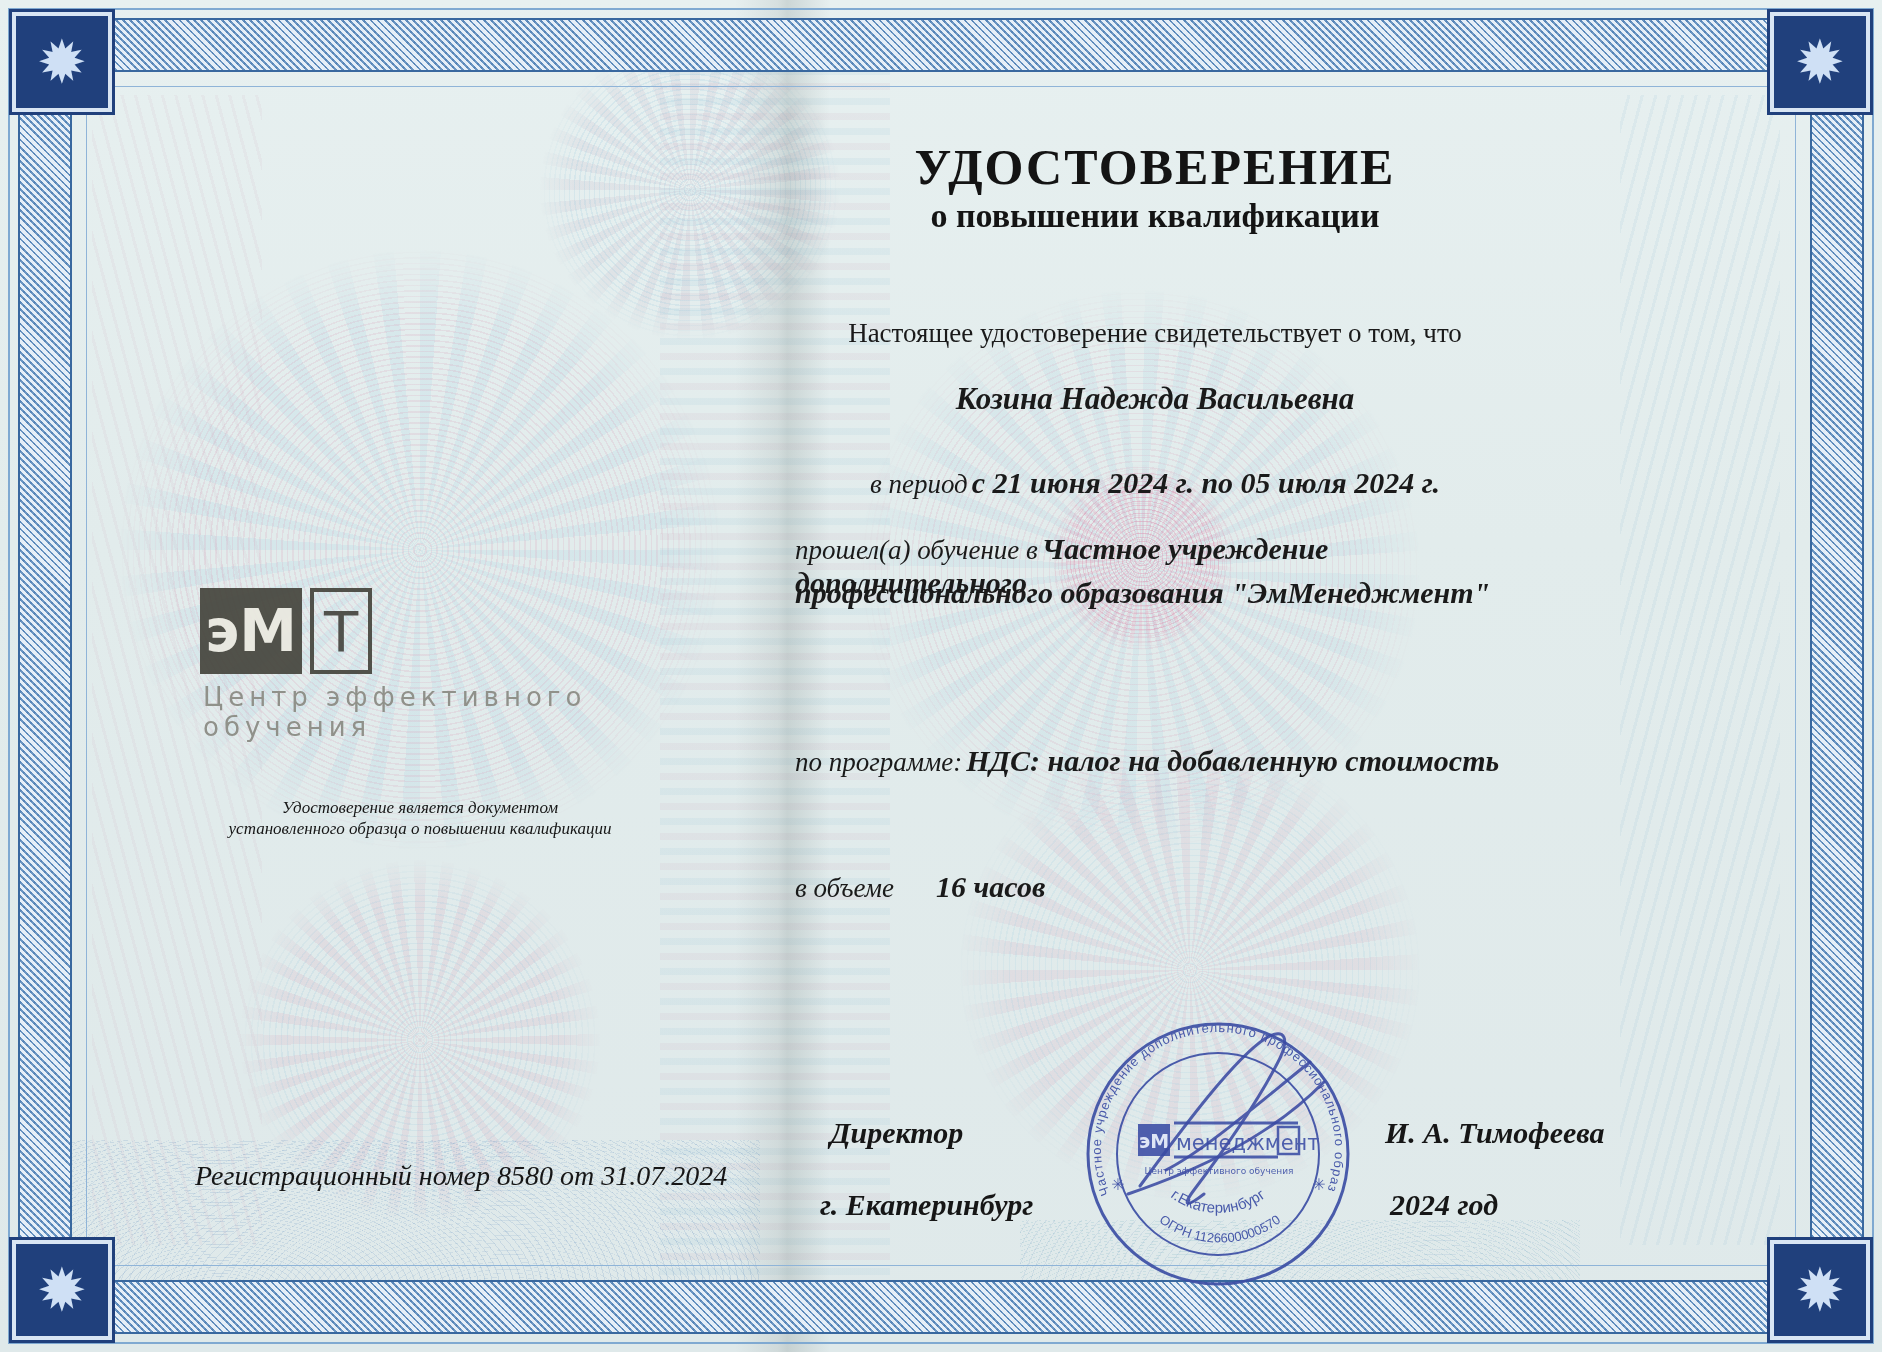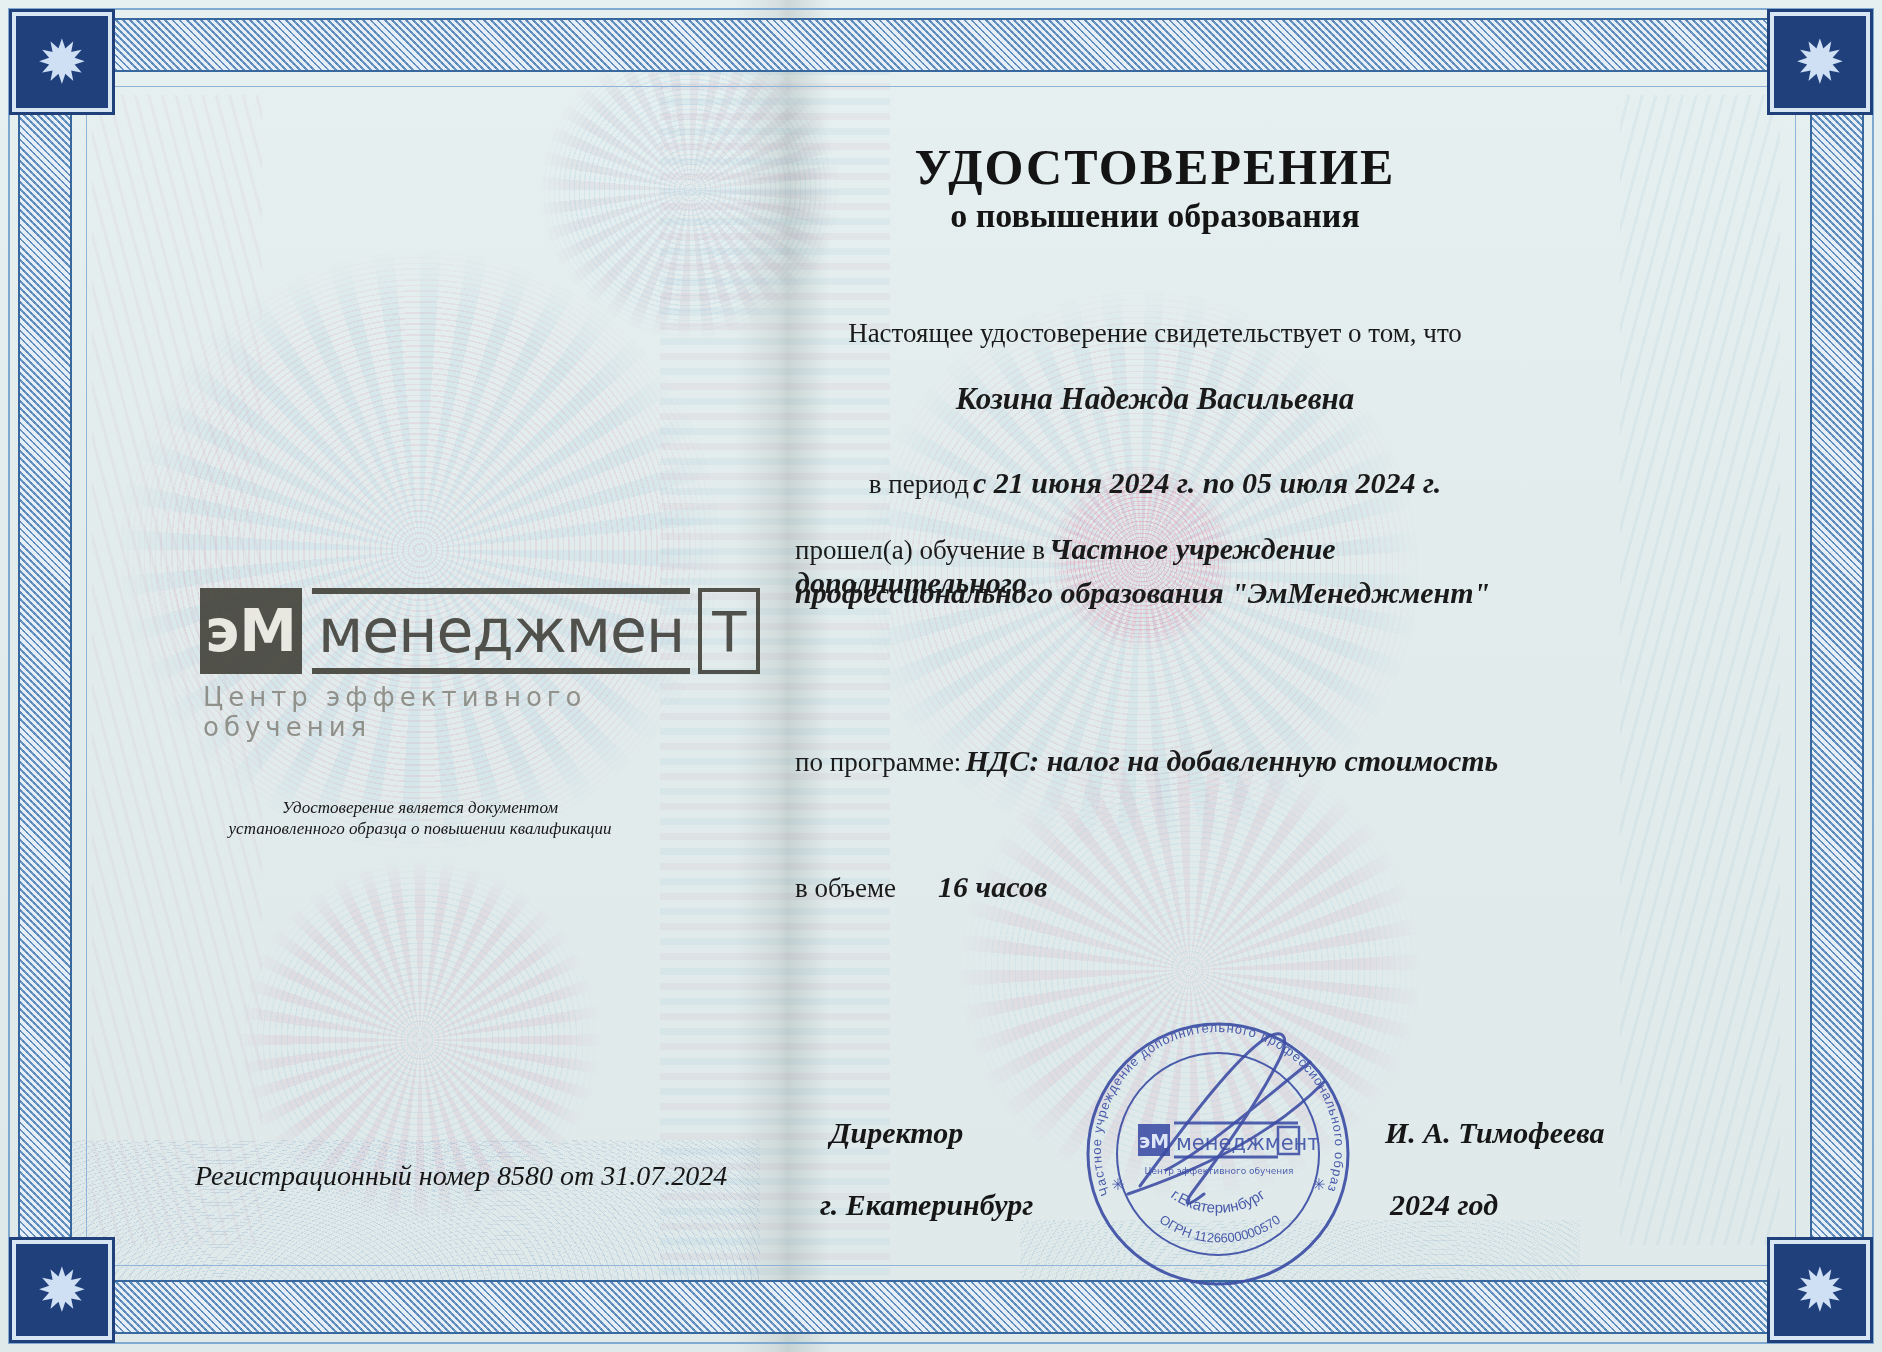--- a/index.html
+++ b/index.html
@@ -92,21 +92,21 @@
   .r-line{position:absolute;left:0;width:100%;}
   .r-title{top:138px;text-align:center;font-weight:700;font-size:50px;letter-spacing:2px;color:#141414;}
   .r-sub{top:197px;text-align:center;font-weight:700;font-size:34px;color:#141414;}
   .r-statement{top:318px;text-align:center;font-size:27px;}
   .r-name{top:381px;text-align:center;font-weight:700;font-style:italic;font-size:31px;}
   .r-period{top:466px;text-align:center;}
   .r-train1{top:532px;text-align:left;}
   .r-train2{top:576px;text-align:left;}
   .r-program{top:744px;text-align:left;}
   .r-volume{top:870px;text-align:left;}
-  .lbl{font-size:27px;}
+  .lbl{font-style:italic;font-size:27px;}
   .val{font-style:italic;font-weight:700;font-size:30px;}
   .gap{display:inline-block;width:38px;}
   .sig-text{position:absolute;font-weight:700;font-style:italic;font-size:30px;color:#161616;margin-top:32px;}
   #director-label{left:830px;top:1084px;}
   #director-name{left:1385px;top:1084px;}
   #city-label{left:820px;top:1156px;}
   #year-label{left:1390px;top:1156px;}
   
   .stamp{position:absolute;left:1082px;top:1018px;width:272px;height:272px;opacity:.92;}
   .stamp svg{overflow:visible;}
@@ -143,35 +143,34 @@
     </div>
   <div class="corner bl">
       <span>✹</span>
     </div>
   <div class="corner br">
       <span>✹</span>
     </div>
 
   <div class="logo">
     <div class="logo-em">эМ</div>
-    <div class="logo-word">менеджмен</div>
     <div class="logo-t">Т</div>
   </div>
   <div class="logo-tagline">Центр эффективного обучения</div>
 
   <div class="note">
     <div>Удостоверение является документом</div>
     <div>установленного образца о повышении квалификации</div>
   </div>
 
   <div class="registration">Регистрационный номер 8580 от 31.07.2024</div>
 
   <div class="rp">
     <div class="r-line r-title">УДОСТОВЕРЕНИЕ</div>
-    <div class="r-line r-sub">о повышении образования</div>
+    <div class="r-line r-sub">о повышении квалификации</div>
     <div class="r-line r-statement">Настоящее удостоверение свидетельствует о том, что</div>
     <div class="r-line r-name">Козина Надежда Васильевна</div>
     <div class="r-line r-period">
       <span class="lbl">в период</span>
       <span class="val">с 21 июня 2024 г. по 05 июля 2024 г.</span>
     </div>
     <div class="r-line r-train1">
       <span class="lbl">прошел(а) обучение в</span>
       <span class="val">Частное учреждение дополнительного</span>
     </div>

